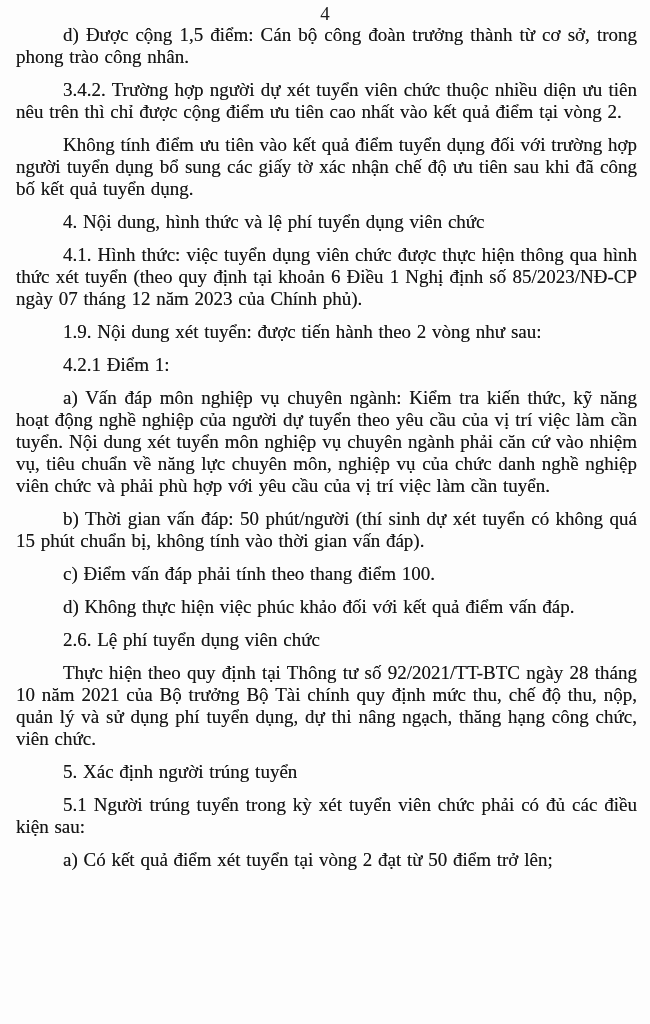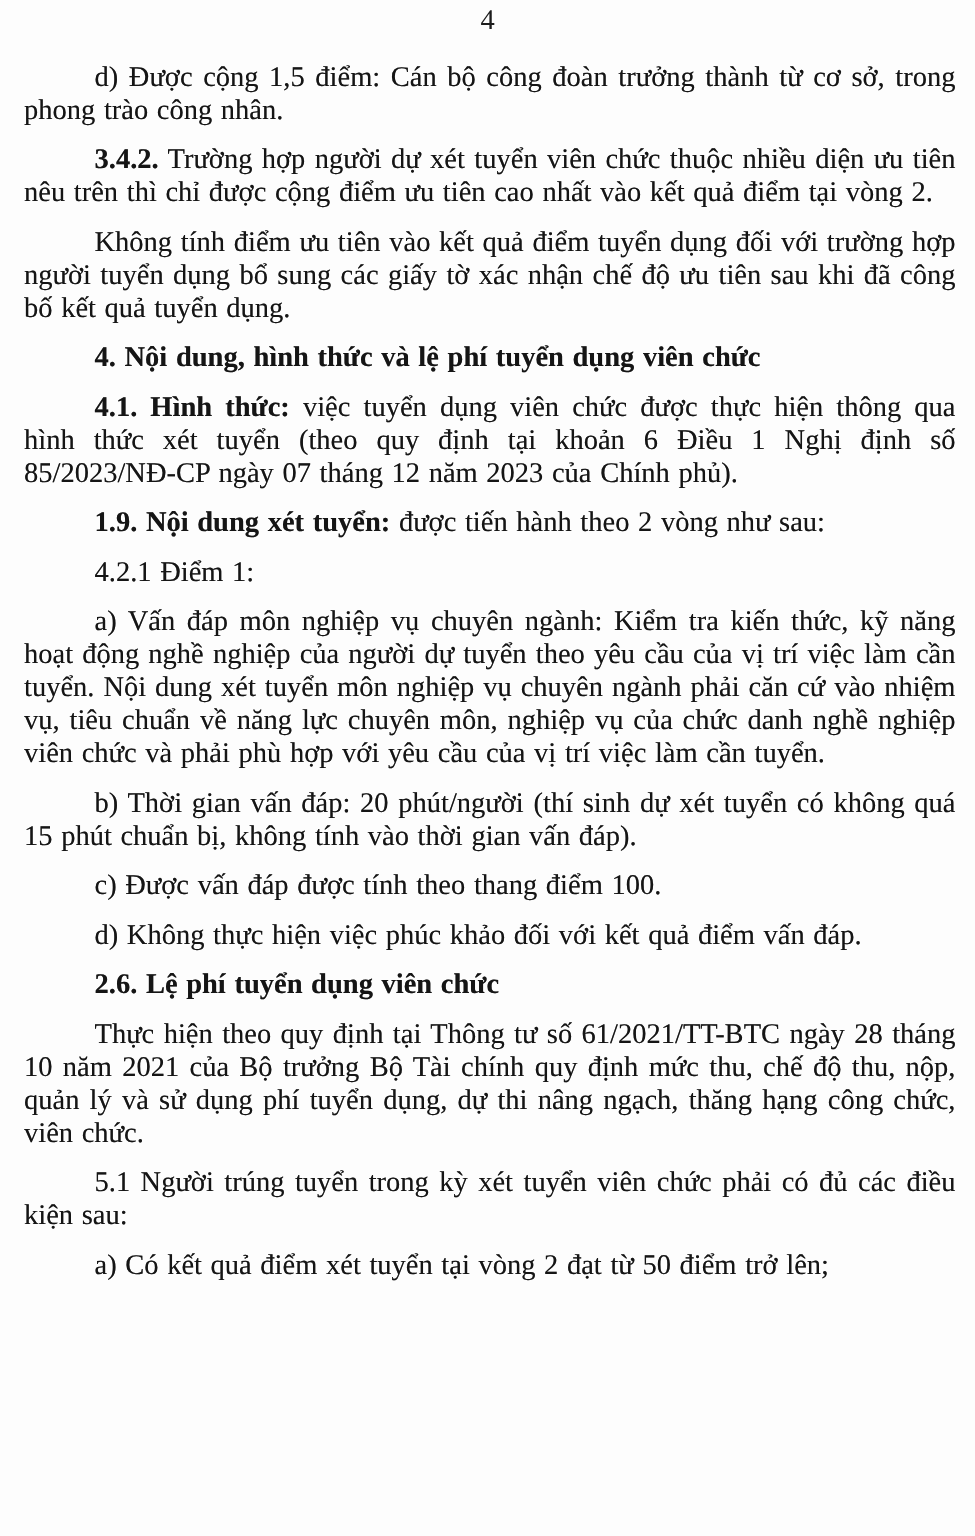--- a/index.html
+++ b/index.html
@@ -18,52 +18,52 @@
     color: #151515;
   }
   .page-number {
     padding-top: 4px;
     text-align: center;
     font-size: 19px;
     line-height: 20px;
     color: #1c1c1c;
   }
   .content {
-    margin-top: 17px;
     padding: 0 13px 0 16px;
   }
   p.para {
     margin: 0 0 11px 0;
     font-size: 19px;
     line-height: 22px;
     text-align: justify;
     text-indent: 47px;
     
     text-shadow: 0 0 0.4px rgba(20,20,20,0.55);
     word-spacing: 1px;
   }
   p.para b {
-    font-weight: bold;
+    font-weight: normal;
   }
 </style>
 </head>
 <body>
 
 <div class="page">
   <div class="page-number">4</div>
   <div class="content">
       <p class="para"><span>d) Được cộng 1,5 điểm: Cán bộ công đoàn trưởng thành từ cơ sở, trong phong trào công nhân.</span></p>
       <p class="para"><b>3.4.2.</b><span> Trường hợp người dự xét tuyển viên chức thuộc nhiều diện ưu tiên nêu trên thì chỉ được cộng điểm ưu tiên cao nhất vào kết quả điểm tại vòng 2.</span></p>
       <p class="para"><span>Không tính điểm ưu tiên vào kết quả điểm tuyển dụng đối với trường hợp người tuyển dụng bổ sung các giấy tờ xác nhận chế độ ưu tiên sau khi đã công bố kết quả tuyển dụng.</span></p>
       <p class="para"><b>4. Nội dung, hình thức và lệ phí tuyển dụng viên chức</b></p>
       <p class="para"><b>4.1. Hình thức:</b><span> việc tuyển dụng viên chức được thực hiện thông qua hình thức xét tuyển (theo quy định tại khoản 6 Điều 1 Nghị định số 85/2023/NĐ-CP ngày 07 tháng 12 năm 2023 của Chính phủ).</span></p>
       <p class="para"><b>1.9. Nội dung xét tuyển:</b><span> được tiến hành theo 2 vòng như sau:</span></p>
       <p class="para"><span>4.2.1 Điểm 1:</span></p>
       <p class="para"><span>a) Vấn đáp môn nghiệp vụ chuyên ngành: Kiểm tra kiến thức, kỹ năng hoạt động nghề nghiệp của người dự tuyển theo yêu cầu của vị trí việc làm cần tuyển. Nội dung xét tuyển môn nghiệp vụ chuyên ngành phải căn cứ vào nhiệm vụ, tiêu chuẩn về năng lực chuyên môn, nghiệp vụ của chức danh nghề nghiệp viên chức và phải phù hợp với yêu cầu của vị trí việc làm cần tuyển.</span></p>
-      <p class="para"><span>b) Thời gian vấn đáp: 20 phút/người (thí sinh dự xét tuyển có không quá 15 phút chuẩn bị, không tính vào thời gian vấn đáp).</span></p>
-      <p class="para"><span>c) Được vấn đáp được tính theo thang điểm 100.</span></p>
+      <p class="para"><span>b) Thời gian vấn đáp: 50 phút/người (thí sinh dự xét tuyển có không quá 15 phút chuẩn bị, không tính vào thời gian vấn đáp).</span></p>
+      <p class="para"><span>c) Điểm vấn đáp phải tính theo thang điểm 100.</span></p>
       <p class="para"><span>d) Không thực hiện việc phúc khảo đối với kết quả điểm vấn đáp.</span></p>
       <p class="para"><b>2.6. Lệ phí tuyển dụng viên chức</b></p>
-      <p class="para"><span>Thực hiện theo quy định tại Thông tư số 61/2021/TT-BTC ngày 28 tháng 10 năm 2021 của Bộ trưởng Bộ Tài chính quy định mức thu, chế độ thu, nộp, quản lý và sử dụng phí tuyển dụng, dự thi nâng ngạch, thăng hạng công chức, viên chức.</span></p>
+      <p class="para"><span>Thực hiện theo quy định tại Thông tư số 92/2021/TT-BTC ngày 28 tháng 10 năm 2021 của Bộ trưởng Bộ Tài chính quy định mức thu, chế độ thu, nộp, quản lý và sử dụng phí tuyển dụng, dự thi nâng ngạch, thăng hạng công chức, viên chức.</span></p>
+      <p class="para"><b>5. Xác định người trúng tuyển</b></p>
       <p class="para"><span>5.1 Người trúng tuyển trong kỳ xét tuyển viên chức phải có đủ các điều kiện sau:</span></p>
       <p class="para"><span>a) Có kết quả điểm xét tuyển tại vòng 2 đạt từ 50 điểm trở lên;</span></p>
     </div>
 </div>
 
 </body></html>

